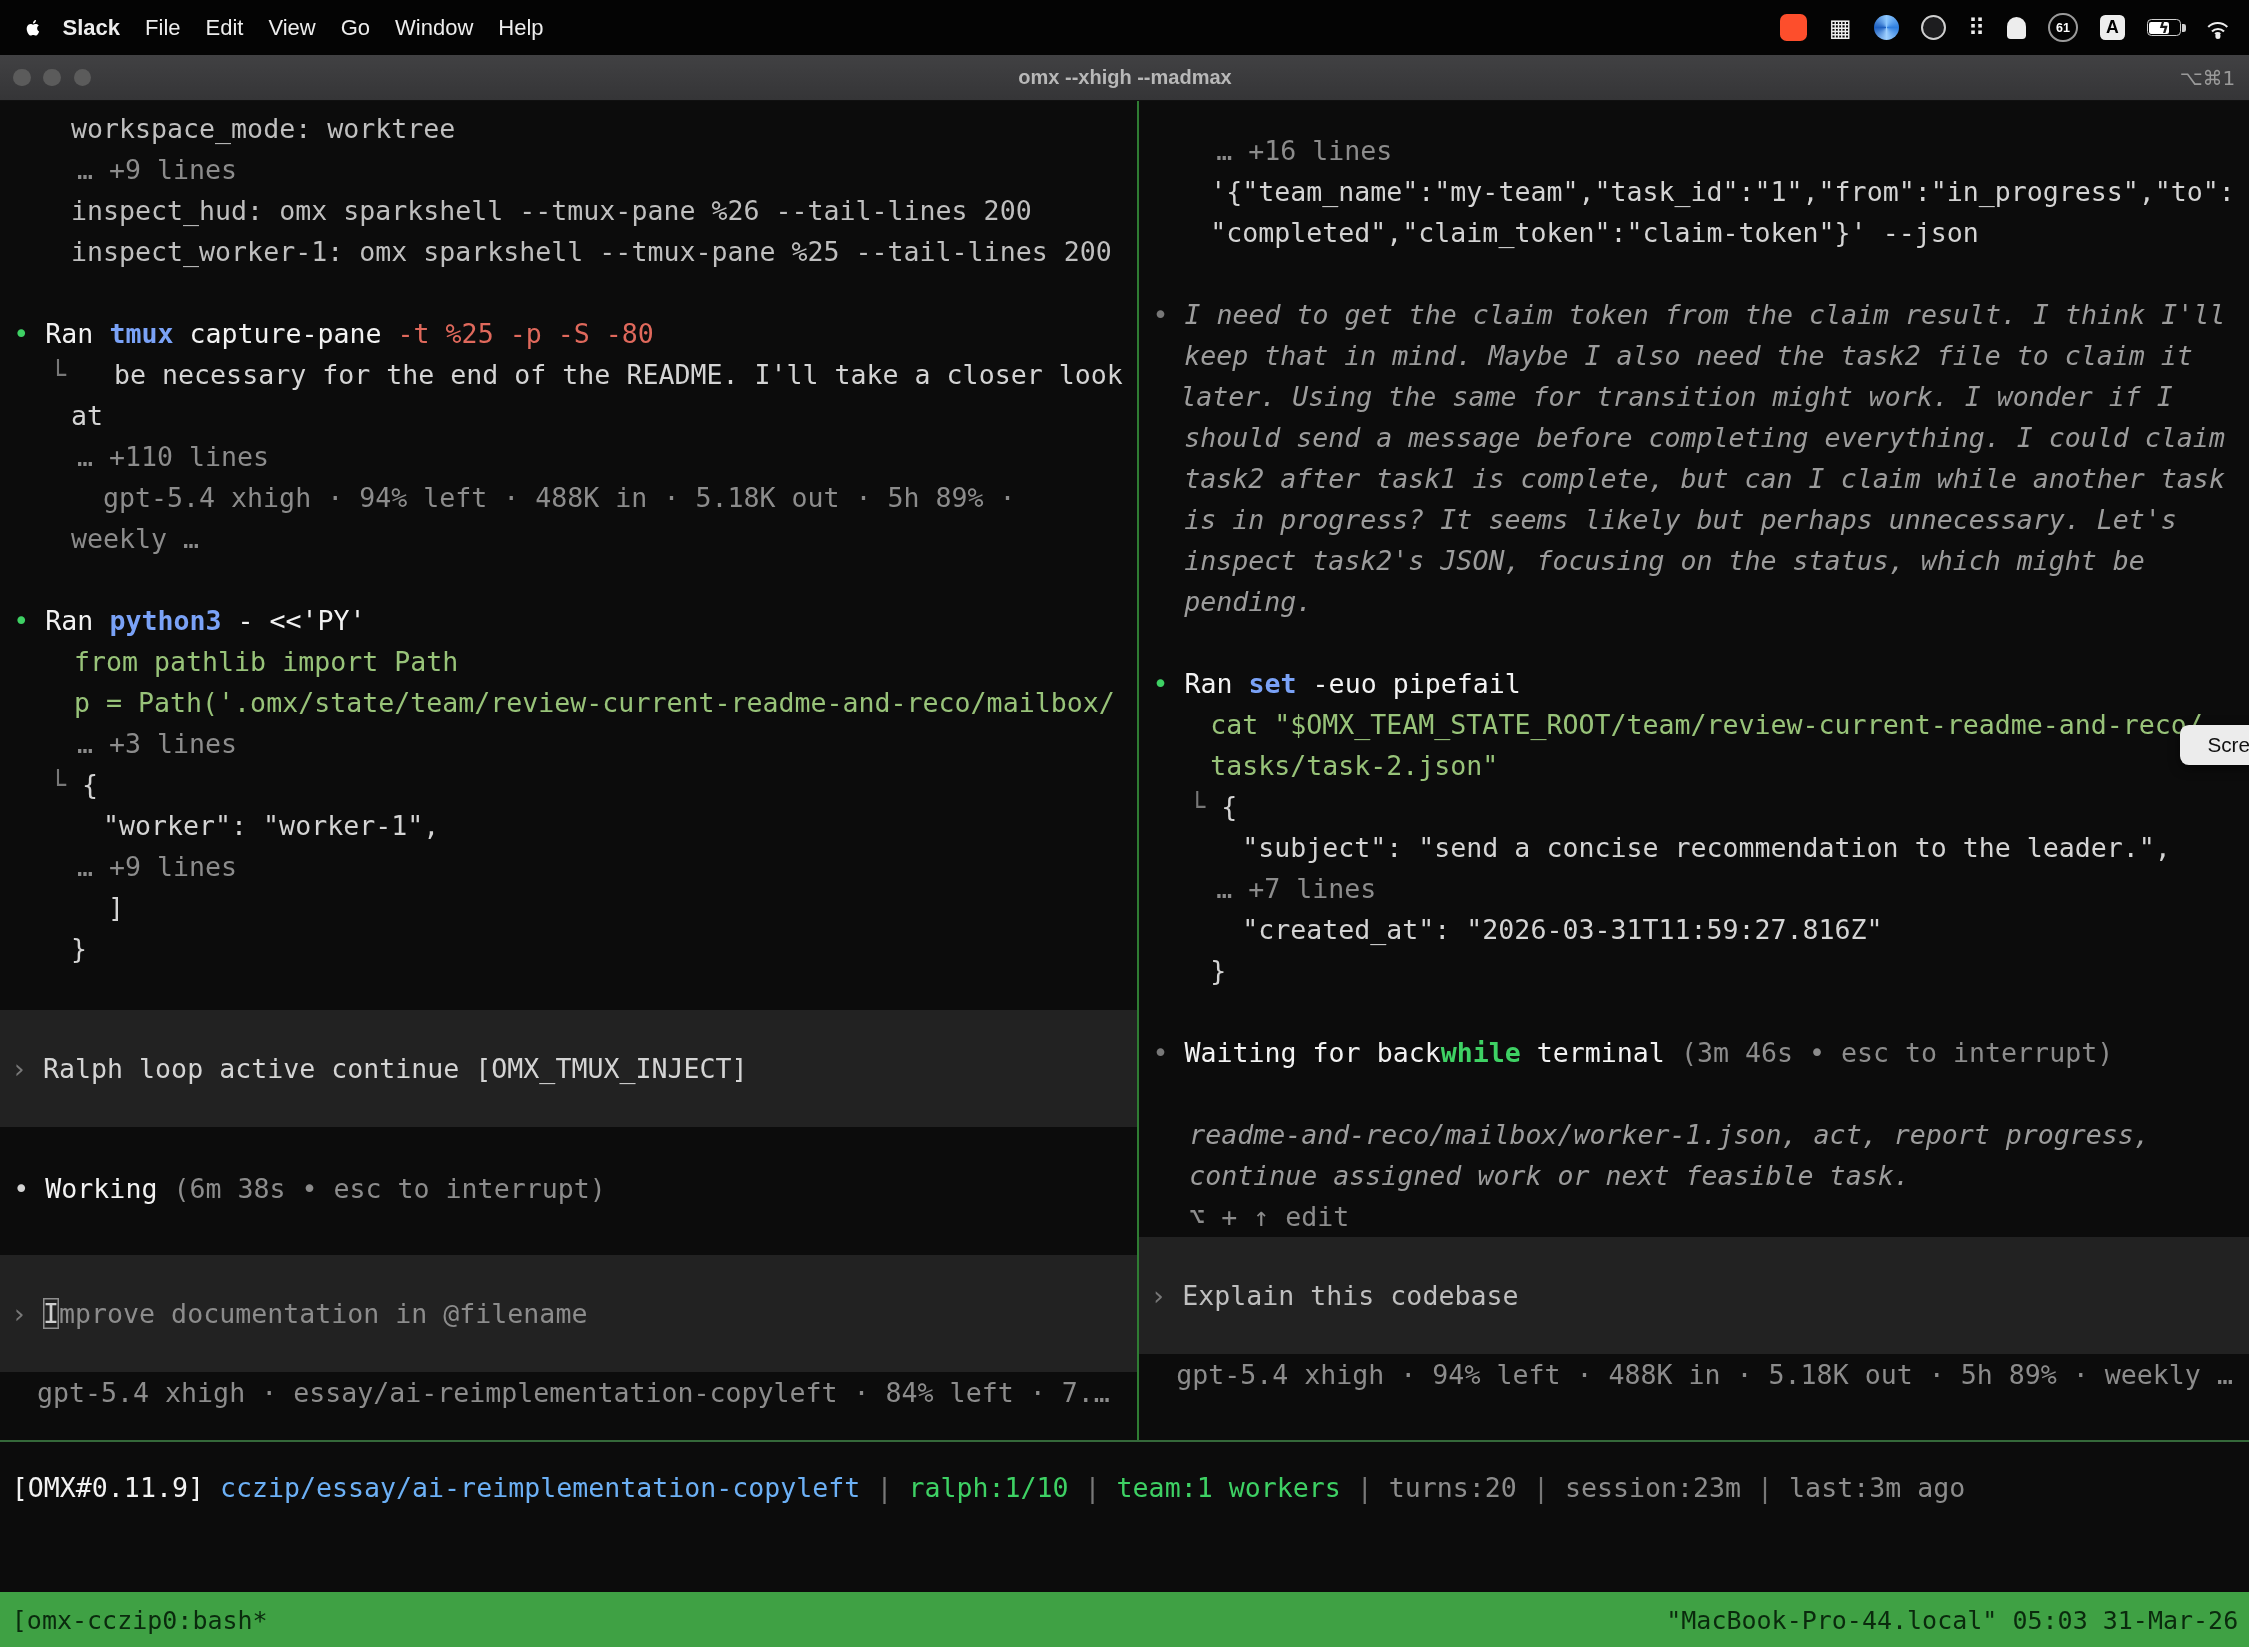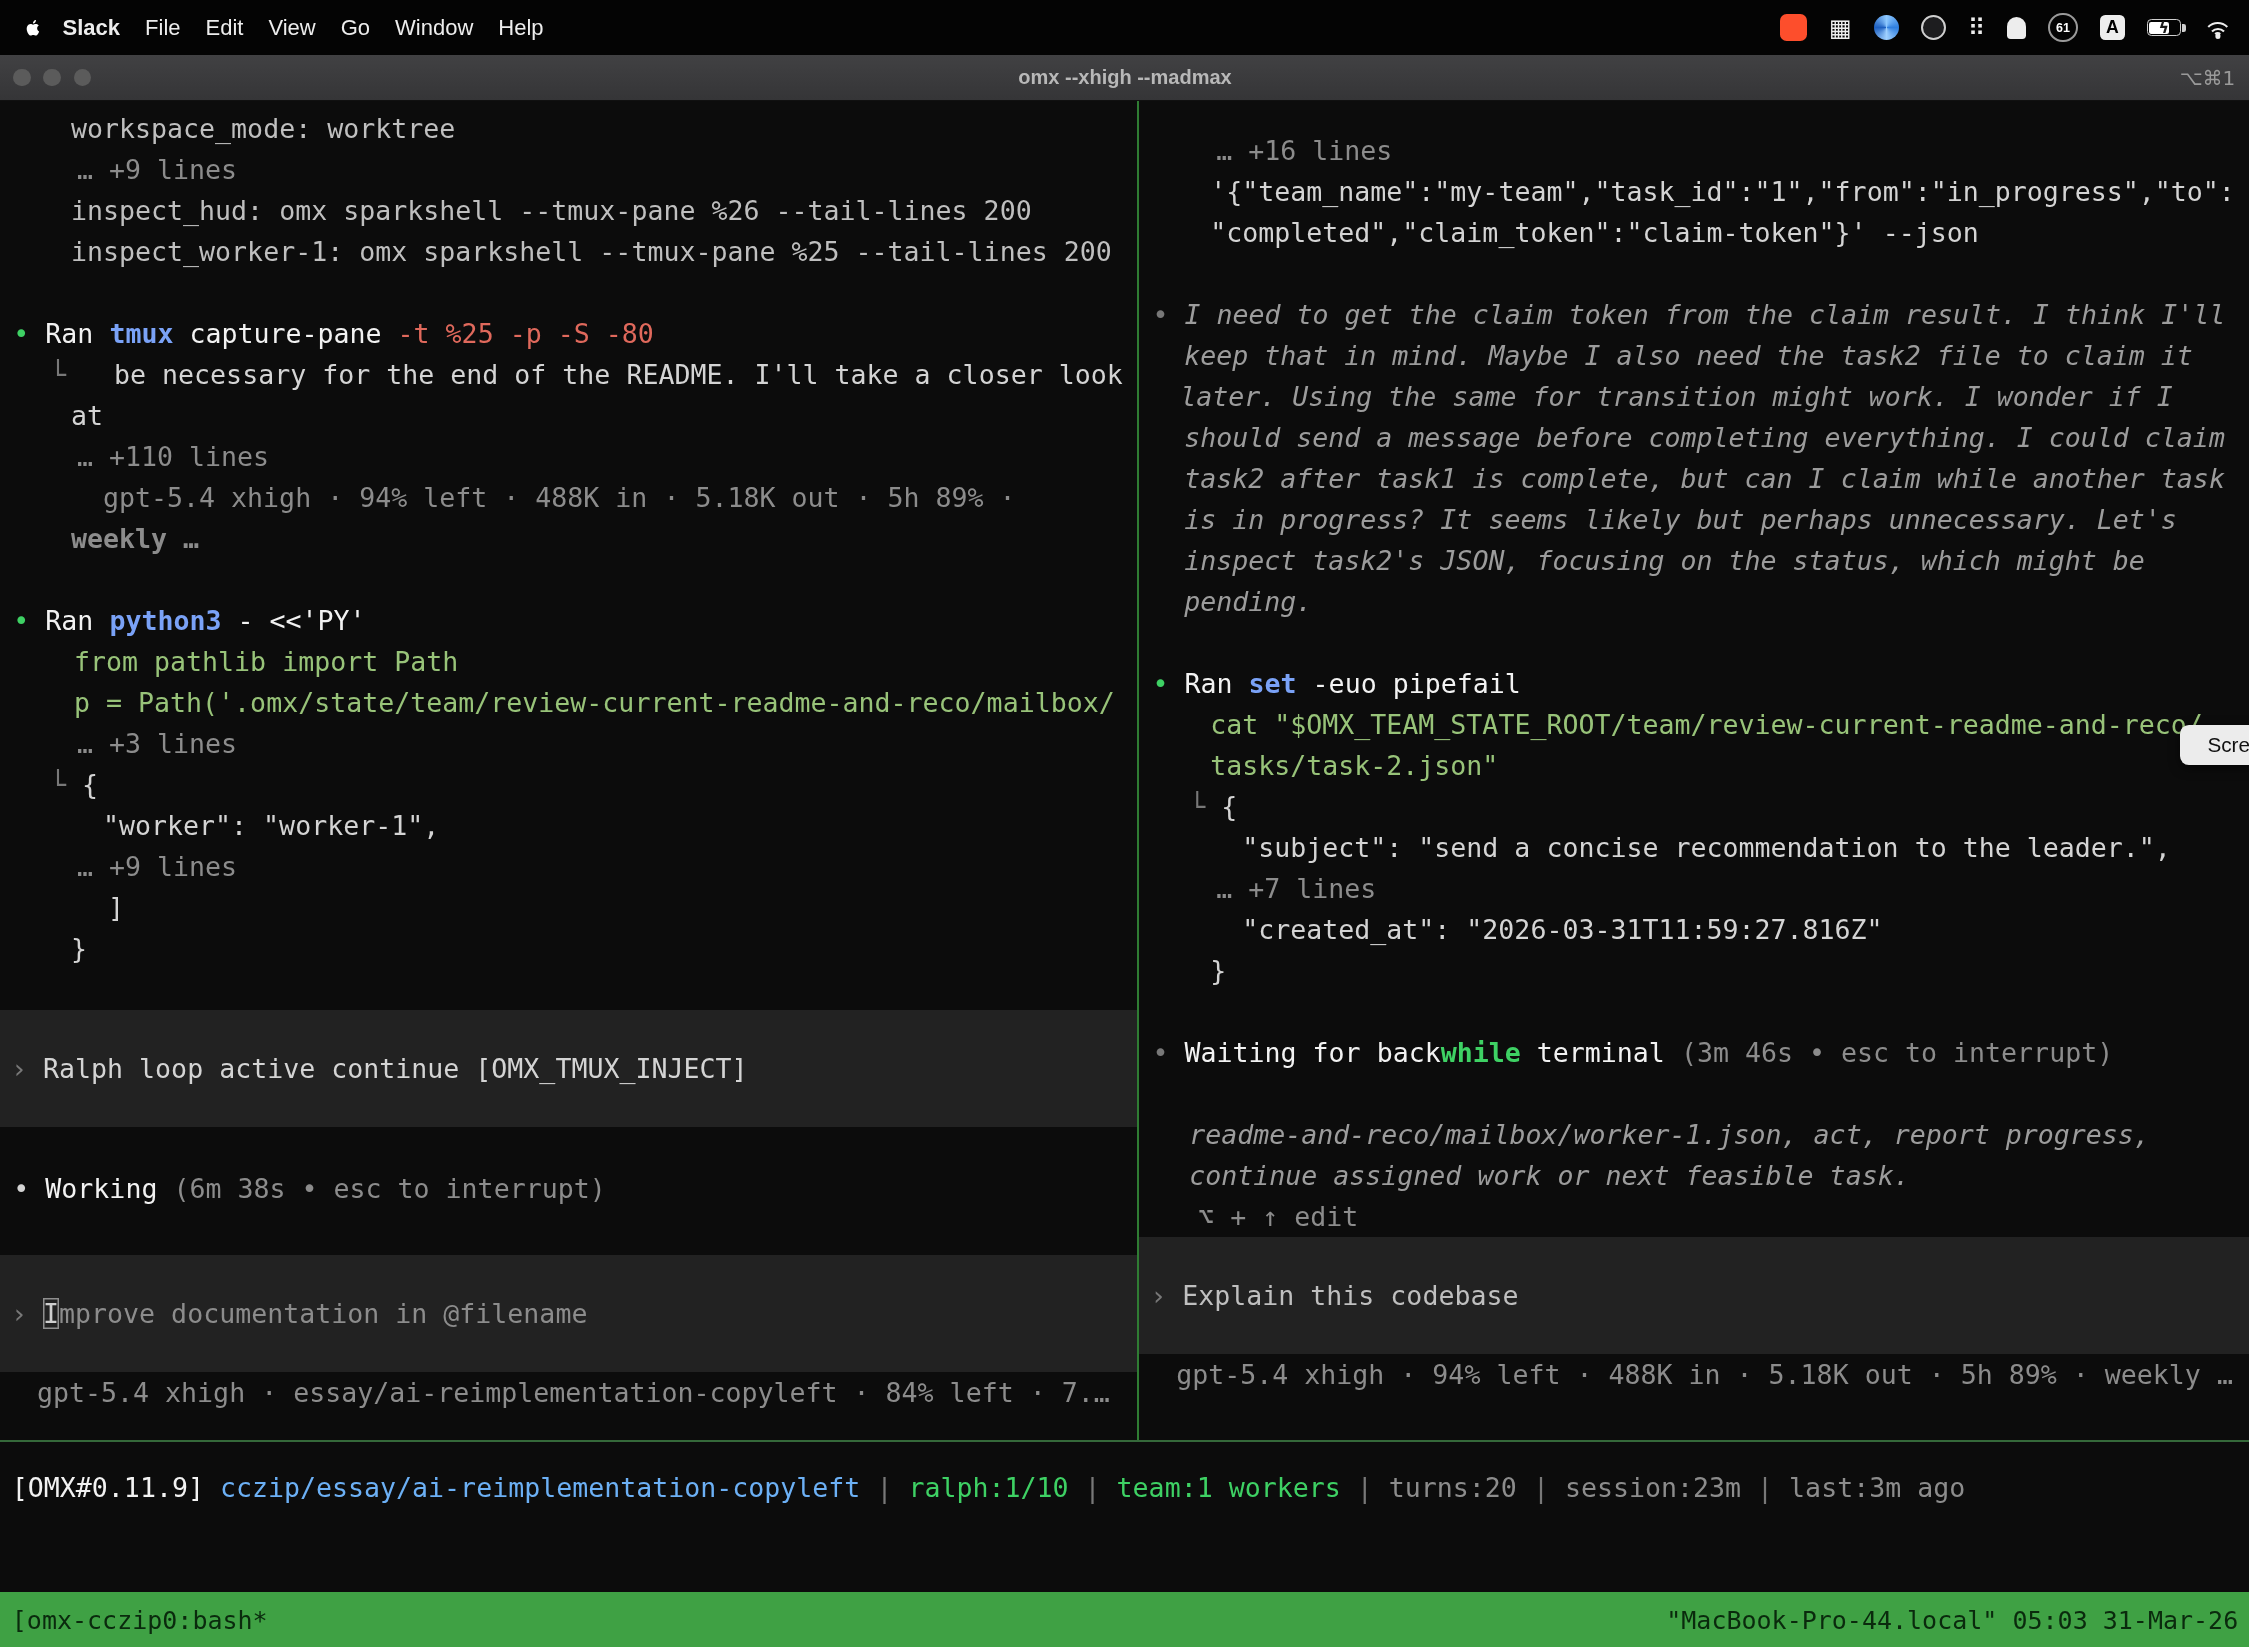--- a/index.html
+++ b/index.html
@@ -133,21 +133,21 @@
             <div class="tline" style="padding-left: 71px;"><span class="c-fg2">workspace_mode: worktree</span></div>
             <div class="tline" style="padding-left: 77px;"><span class="c-dim">… +9 lines</span></div>
             <div class="tline" style="padding-left: 71px;"><span class="c-fg2">inspect_hud: omx sparkshell --tmux-pane %26 --tail-lines 200</span></div>
             <div class="tline" style="padding-left: 71px;"><span class="c-fg2">inspect_worker-1: omx sparkshell --tmux-pane %25 --tail-lines 200</span></div>
             <div class="tline"></div>
             <div class="tline"><span class="c-bgreen">• </span><span class="c-bold">Ran </span><span class="c-blue">tmux </span><span class="c-bold">capture-pane </span><span class="c-red">-t %25 -p -S -80</span></div>
             <div class="tline" style="padding-left: 50px;"><span class="c-dim2">└   </span><span class="c-fg">be necessary for the end of the README. I'll take a closer look</span></div>
             <div class="tline" style="padding-left: 71px;"><span class="c-fg">at</span></div>
             <div class="tline" style="padding-left: 77px;"><span class="c-dim">… +110 lines</span></div>
             <div class="tline" style="padding-left: 103px;"><span class="c-dim">gpt-5.4 xhigh · 94% left · 488K in · 5.18K out · 5h 89% ·</span></div>
-            <div class="tline" style="padding-left: 71px; font-weight: bold;"><span class="c-dim">weekly …</span></div>
+            <div class="tline" style="padding-left: 71px;"><span class="c-dim">weekly …</span></div>
             <div class="tline"></div>
             <div class="tline"><span class="c-bgreen">• </span><span class="c-bold">Ran </span><span class="c-blue">python3 </span><span class="c-bold">- &lt;&lt;'PY'</span></div>
             <div class="tline" style="padding-left: 74px;"><span class="c-green">from pathlib import Path</span></div>
             <div class="tline" style="padding-left: 74px;"><span class="c-green">p = Path('.omx/state/team/review-current-readme-and-reco/mailbox/</span></div>
             <div class="tline" style="padding-left: 77px;"><span class="c-dim">… +3 lines</span></div>
             <div class="tline" style="padding-left: 50px;"><span class="c-dim2">└ </span><span class="c-fg">{</span></div>
             <div class="tline" style="padding-left: 103px;"><span class="c-fg">"worker": "worker-1",</span></div>
             <div class="tline" style="padding-left: 77px;"><span class="c-dim">… +9 lines</span></div>
             <div class="tline" style="padding-left: 108px;"><span class="c-fg">]</span></div>
             <div class="tline" style="padding-left: 71px;"><span class="c-fg">}</span></div>
@@ -180,21 +180,21 @@
             <div class="tline" style="padding-left: 50px;"><span class="c-dim2">└ </span><span class="c-fg">{</span></div>
             <div class="tline" style="padding-left: 103px;"><span class="c-fg">"subject": "send a concise recommendation to the leader.",</span></div>
             <div class="tline" style="padding-left: 77px;"><span class="c-dim">… +7 lines</span></div>
             <div class="tline" style="padding-left: 103px;"><span class="c-fg">"created_at": "2026-03-31T11:59:27.816Z"</span></div>
             <div class="tline" style="padding-left: 71px;"><span class="c-fg">}</span></div>
             <div class="tline"></div>
             <div class="tline"><span class="c-dim2">• </span><span class="c-bold">Waiting for back</span><span class="c-greenb">while</span><span class="c-bold"> terminal</span><span class="c-dim"> (3m 46s • esc to interrupt)</span></div>
             <div class="tline"></div>
             <div class="tline" style="padding-left: 50px;"><span class="c-italic">readme-and-reco/mailbox/worker-1.json, act, report progress,</span></div>
             <div class="tline" style="padding-left: 50px;"><span class="c-italic">continue assigned work or next feasible task.</span></div>
-            <div class="tline" style="padding-left: 50px; margin-left: 9px;"><span class="c-dim">⌥ + ↑ edit</span></div>
+            <div class="tline" style="padding-left: 50px;"><span class="c-dim">⌥ + ↑ edit</span></div>
             <div class="band"><span class="c-dim2">› </span><span class="c-fg2">Explain this codebase</span></div>
             <div class="tline" style="padding-left: 37px;"><span class="c-dim">gpt-5.4 xhigh · 94% left · 488K in · 5.18K out · 5h 89% · weekly …</span></div>
           </div>
       </div>
       <div class="hline"></div>
       <div class="omxbar"><span class="c-bold">[OMX#0.11.9]</span><span class="c-fg"> </span><span class="c-blue2">cczip/essay/ai-reimplementation-copyleft</span><span class="c-dim2"> | </span><span class="c-bgreen">ralph:1/10</span><span class="c-dim2"> | </span><span class="c-bgreen">team:1 workers</span><span class="c-dim2"> | </span><span class="c-dim">turns:20</span><span class="c-dim2"> | </span><span class="c-dim">session:23m</span><span class="c-dim2"> | </span><span class="c-dim">last:3m ago</span></div>
       <div class="tmuxbar">
         <span>[omx-cczip0:bash*</span>
         <span>"MacBook-Pro-44.local" 05:03 31-Mar-26</span>
       </div>

